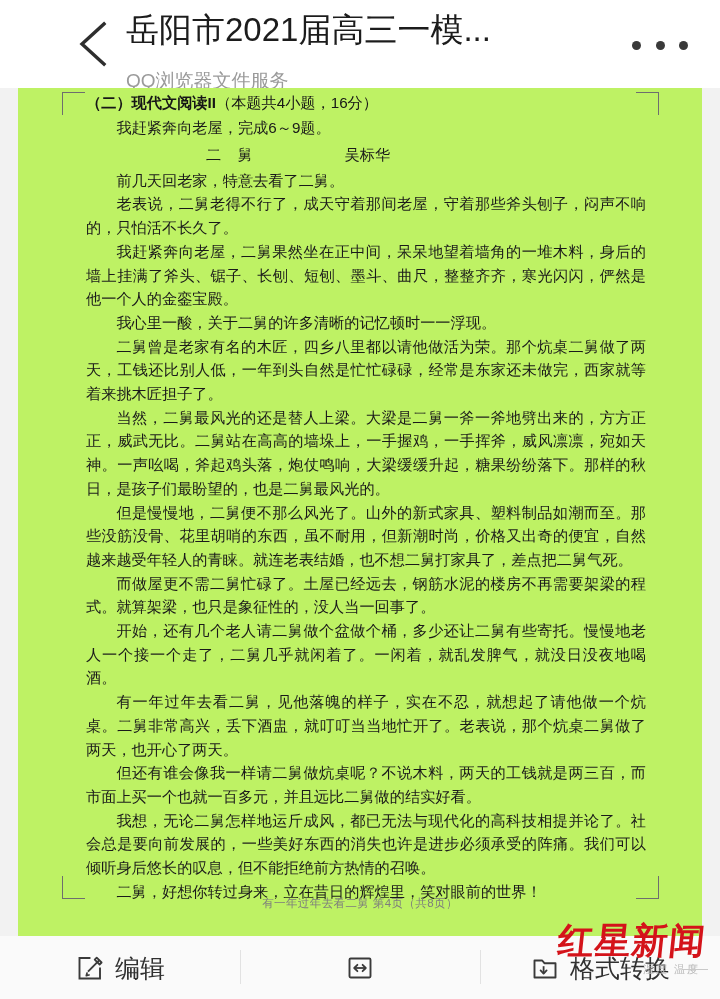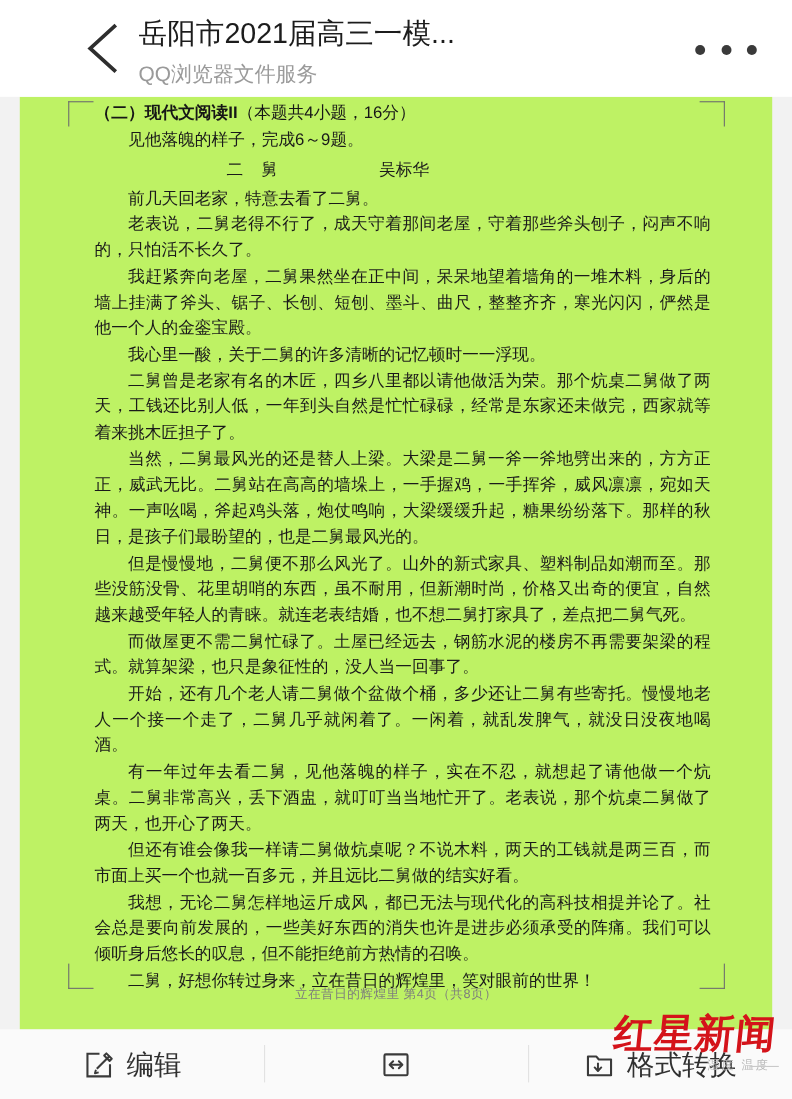--- a/index.html
+++ b/index.html
@@ -42,30 +42,30 @@
   }
   .back-btn svg { display: block; width: 46px; height: 52px; }
 
   .title-block {
     position: absolute;
     left: 126px;
     top: 8px;
     width: 430px;
   }
   .doc-title {
-    font-size: 26px;
+    font-size: 33px;
     line-height: 44px;
     color: #1c1c1c;
     letter-spacing: 0px;
     white-space: nowrap;
     overflow: hidden;
     font-weight: 400;
   }
   .doc-subtitle {
-    margin-top: 5px;
+    margin-top: 17px;
     font-size: 19px;
     line-height: 24px;
     color: #9a9a9a;
     white-space: nowrap;
     font-weight: 400;
   }
   .more-btn {
     position: absolute;
     right: 32px;
     top: 30px;
@@ -273,21 +273,21 @@
 
       <div class="crop-mark tl"></div>
       <div class="crop-mark tr"></div>
       <div class="crop-mark bl"></div>
       <div class="crop-mark br"></div>
 
       <div class="page-inner">
 
         <p class="sec-head"><b>（二）现代文阅读II</b><span class="light">（本题共4小题，16分）</span></p>
 
-        <p class="para">见他落魄的样子，完成6～9题。</p>
+        <p class="para">我赶紧奔向老屋，完成6～9题。</p>
 
         <div class="story-head">
           <span class="t">二 舅</span>
           <span class="au">吴标华</span>
         </div>
 
         <p class="para">前几天回老家，特意去看了二舅。</p>
         <p class="para">老表说，二舅老得不行了，成天守着那间老屋，守着那些斧头刨子，闷声不响的，只怕活不长久了。</p>
         <p class="para">我赶紧奔向老屋，二舅果然坐在正中间，呆呆地望着墙角的一堆木料，身后的墙上挂满了斧头、锯子、长刨、短刨、墨斗、曲尺，整整齐齐，寒光闪闪，俨然是他一个人的金銮宝殿。</p>
         <p class="para">我心里一酸，关于二舅的许多清晰的记忆顿时一一浮现。</p>
@@ -296,21 +296,21 @@
         <p class="para">但是慢慢地，二舅便不那么风光了。山外的新式家具、塑料制品如潮而至。那些没筋没骨、花里胡哨的东西，虽不耐用，但新潮时尚，价格又出奇的便宜，自然越来越受年轻人的青睐。就连老表结婚，也不想二舅打家具了，差点把二舅气死。</p>
         <p class="para">而做屋更不需二舅忙碌了。土屋已经远去，钢筋水泥的楼房不再需要架梁的程式。就算架梁，也只是象征性的，没人当一回事了。</p>
         <p class="para">开始，还有几个老人请二舅做个盆做个桶，多少还让二舅有些寄托。慢慢地老人一个接一个走了，二舅几乎就闲着了。一闲着，就乱发脾气，就没日没夜地喝酒。</p>
         <p class="para">有一年过年去看二舅，见他落魄的样子，实在不忍，就想起了请他做一个炕桌。二舅非常高兴，丢下酒盅，就叮叮当当地忙开了。老表说，那个炕桌二舅做了两天，也开心了两天。</p>
         <p class="para">但还有谁会像我一样请二舅做炕桌呢？不说木料，两天的工钱就是两三百，而市面上买一个也就一百多元，并且远比二舅做的结实好看。</p>
         <p class="para">我想，无论二舅怎样地运斤成风，都已无法与现代化的高科技相提并论了。社会总是要向前发展的，一些美好东西的消失也许是进步必须承受的阵痛。我们可以倾听身后悠长的叹息，但不能拒绝前方热情的召唤。</p>
         <p class="para">二舅，好想你转过身来，立在昔日的辉煌里，笑对眼前的世界！</p>
 
       </div>
 
-      <div class="page-footer">立在昔日的辉煌里  第4页（共8页）</div>
+      <div class="page-footer">有一年过年去看二舅  第4页（共8页）</div>
     </div>
   </div>
 
   <div class="toolbar">
 
     <div class="tool-item">
       <svg class="tool-icon" viewBox="0 0 30 30">
         <path d="M25 15.5 V25.5 H4.5 V5 H14.5" fill="none" stroke="#3a3a3a" stroke-width="1.9" stroke-linecap="square"></path>
         <path d="M13 18.6 L24.6 6.9" fill="none" stroke="#3a3a3a" stroke-width="1.9"></path>
         <path d="M12.2 19.4 L11.3 22.7 L14.7 21.8" fill="none" stroke="#3a3a3a" stroke-width="1.7" stroke-linejoin="round"></path>

